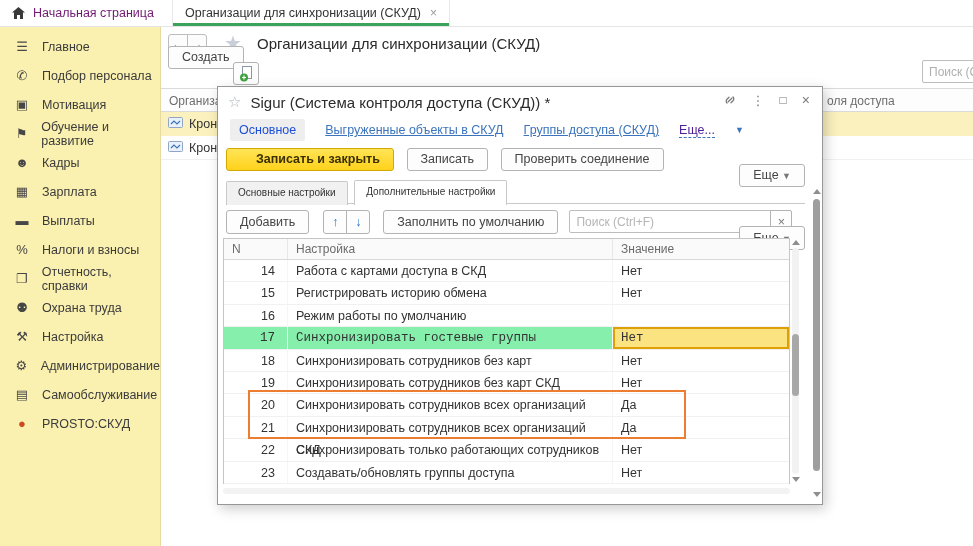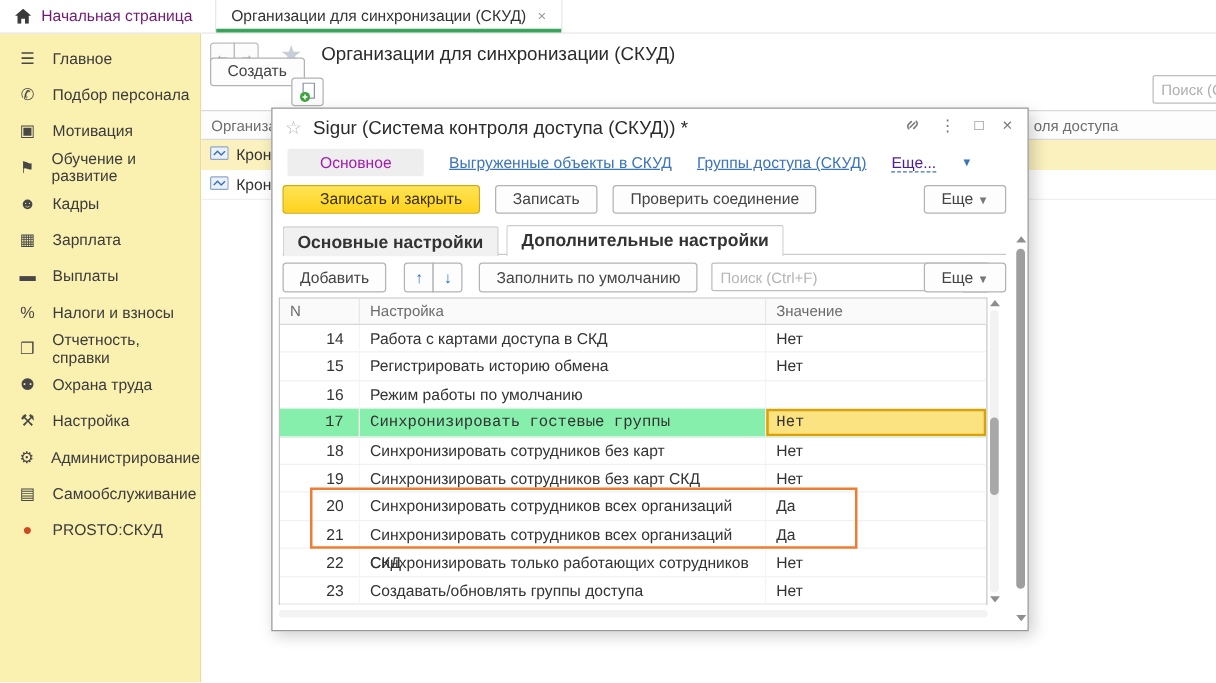--- a/index.html
+++ b/index.html
@@ -43,33 +43,33 @@
   
   .dialog { position: absolute; left: 217px; top: 86px; width: 606px; height: 419px; background: #fff; border: 1px solid #979797; box-shadow: 3px 4px 12px rgba(0,0,0,0.2); }
   .dlg-title { position: absolute; left: 10px; top: 6px; display: flex; align-items: center; gap: 9px; }
   .dlg-star { color: #AEB4BE; font-size: 15px; }
   .dlg-title-text { font-size: 15px; color: #2B2B2B; }
   .dlg-controls { position: absolute; right: 12px; top: 5px; display: flex; gap: 15px; align-items: center; color: #7A7A7A; font-size: 14px; }
   .dlg-controls .kebab { font-size: 13px; letter-spacing: 0; }
   .dlg-controls .maxi { font-size: 12px; }
 
   .dlg-nav { position: absolute; left: 12px; top: 32px; display: flex; gap: 20px; align-items: center; font-size: 12.5px; }
-  .nav-active { background: #EEEEEE; padding: 4px 26px; color: #a21caf; border-radius: 2px; }
+  .nav-active { background: #EEEEEE; padding: 4px 9px; color: #1d4ed8; border-radius: 2px; }
   .nav-link { color: #3B74BC; text-decoration: underline; }
   .nav-more { color: #4c1d95; border-bottom: 1px dashed #3B74BC; }
   .blue-arrow { color: #3B74BC; font-size: 9px; }
 
   .dlg-cmd { position: absolute; left: 8px; top: 61px; right: 17px; height: 26px; }
   .dlg-cmd .btn { margin-right: 9px; }
-  .btn-primary { background: linear-gradient(#FFE456, #FFD21C); border-color: #D3A900; font-weight: normal; color: #3A3000; padding-left: 29px; }
-  .btn-more { position: absolute; right: 0; top: 0; margin-right: 0 !important; }
+  .btn-primary { background: linear-gradient(#FFE456, #FFD21C); border-color: #D3A900; font-weight: bold; color: #3A3000; padding-left: 29px; }
+  .btn-more { position: absolute; right: 0; top: 16px; margin-right: 0 !important; }
   .more-arrow { color: #777; font-size: 9px; }
 
   .dlg-subtabs { position: absolute; left: 8px; top: 93px; right: 17px; height: 24px; border-bottom: 1px solid #C9C9C9; }
-  .subtab { display: inline-block; height: 24px; line-height: 22px; padding: 0 11px; border: 1px solid #C9C9C9; border-bottom: none; border-radius: 2px 2px 0 0; background: #F1F1F1; font-size: 14px; color: #333; margin-right: 3px; vertical-align: bottom; font-weight: bold; }
+  .subtab { display: inline-block; height: 24px; line-height: 22px; padding: 0 11px; border: 1px solid #C9C9C9; border-bottom: none; border-radius: 2px 2px 0 0; background: #F1F1F1; font-size: 10px; color: #333; margin-right: 3px; vertical-align: bottom; }
   .subtab.active { background: #fff; height: 25px; position: relative; z-index: 2; }
 
   .dlg-toolbar { position: absolute; left: 8px; top: 123px; right: 17px; height: 25px; display: flex; align-items: flex-start; }
   .dlg-toolbar .btn { height: 24px; line-height: 22px; }
   .arrow-btn { width: 24px; padding: 0; text-align: center; color: #2E76C8; font-weight: bold; }
   .tb-search { width: 202px; height: 23px; border: 1px solid #BDBDBD; border-radius: 2px 0 0 2px; padding: 0 6px; font-size: 12px; font-family: "Liberation Sans", sans-serif; }
   .tb-search::placeholder { color: #B5B5B5; }
   .tb-clear { width: 22px; padding: 0; text-align: center; border-radius: 0 2px 2px 0; margin-left: -1px; color: #777; }
 
   .dlg-table { position: absolute; left: 5px; top: 151px; width: 567px; height: 246px; border: 1px solid #C6C6C6; background: #fff; }

